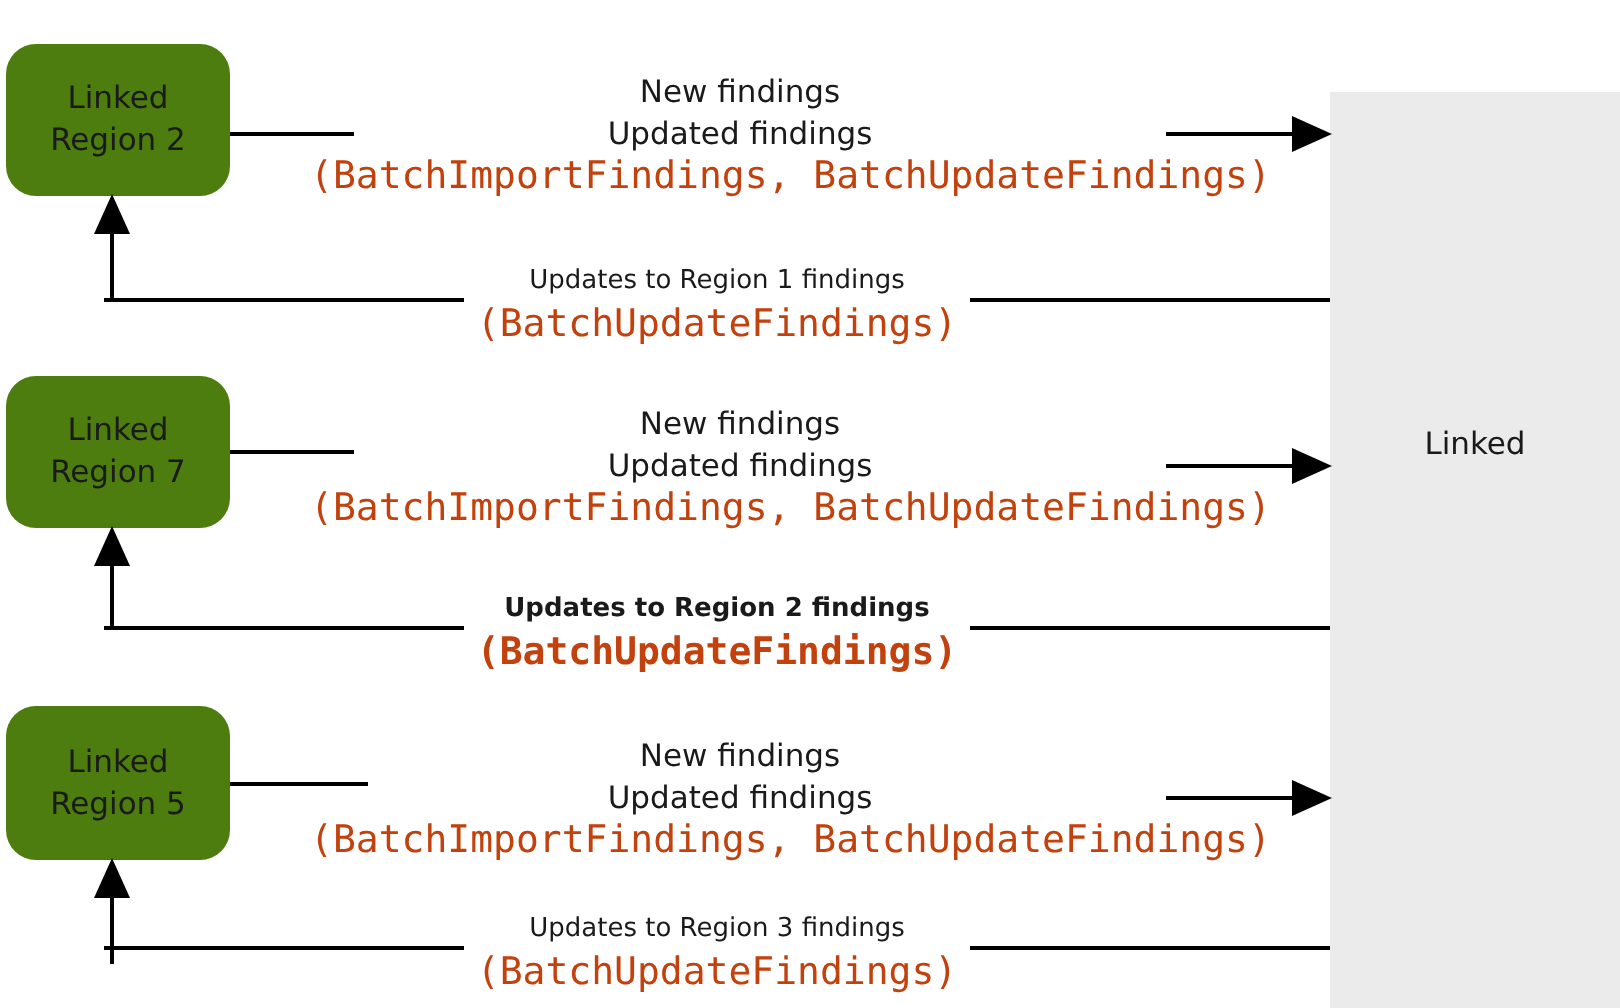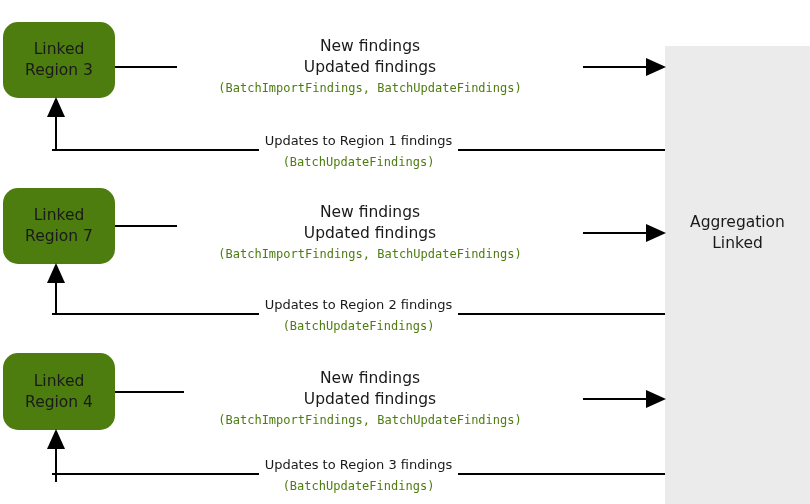--- a/index.html
+++ b/index.html
@@ -84,22 +84,22 @@
   .flow-labels {
     position: absolute;
     left: 155px;
     width: 430px;
     text-align: center;
     font-size: 15.5px;
     line-height: 21px;
   }
   .code {
     font-family: "DejaVu Sans Mono", "Liberation Mono", monospace;
-    font-size: 12px;
-    color: #4d7c0f;
+    font-size: 19px;
+    color: #c2410c;
     white-space: nowrap;
   }
   
   .return-path {
     position: absolute;
     left: 52px;
     width: 613px;
     display: flex;
     align-items: flex-start;
   }
@@ -125,34 +125,33 @@
     line-height: 18px;
   }
 </style>
 </head>
 <body>
 
 <div class="stage">
 
   <div class="linked-box" style="top:22px;">
     <div>Linked</div>
-    <div>Region 3</div>
+    <div>Region 2</div>
   </div>
   <div class="linked-box" style="top:188px;">
     <div>Linked</div>
     <div>Region 7</div>
   </div>
   <div class="linked-box" style="top:353px;height:77px;">
     <div>Linked</div>
-    <div>Region 4</div>
+    <div>Region 5</div>
   </div>
 
   <div class="agg-box"></div>
   <div class="agg-label">
-    <div>Aggregation</div>
     <div>Linked</div>
   </div>
 
   <div class="hline" style="left:115px;top:66px;width:62px;"></div>
   <div class="flow-labels" style="top:36px;">
     <div>New findings</div>
     <div>Updated findings</div>
     <div class="code">(BatchImportFindings, BatchUpdateFindings)</div>
   </div>
   <div class="hline" style="left:583px;top:66px;width:63px;"></div>
@@ -173,21 +172,21 @@
   <div class="flow-labels" style="top:202px;">
     <div>New findings</div>
     <div>Updated findings</div>
     <div class="code">(BatchImportFindings, BatchUpdateFindings)</div>
   </div>
   <div class="hline" style="left:583px;top:232px;width:63px;"></div>
   <div class="head-right" style="left:646px;top:224px;"></div>
 
   <div class="head-up" style="left:47px;top:263px;"></div>
   <div class="vline" style="left:55px;top:283px;height:30px;"></div>
-  <div class="return-path" style="top:296px;">
+  <div class="return-path" style="top:296px;font-weight:bold;">
     <div class="seg"></div>
     <div class="return-labels">
       <div class="return-title">Updates to Region 2 findings</div>
       <div class="code return-code">(BatchUpdateFindings)</div>
     </div>
     <div class="seg"></div>
   </div>
 
   <div class="hline" style="left:115px;top:391px;width:69px;"></div>
   <div class="flow-labels" style="top:368px;">

